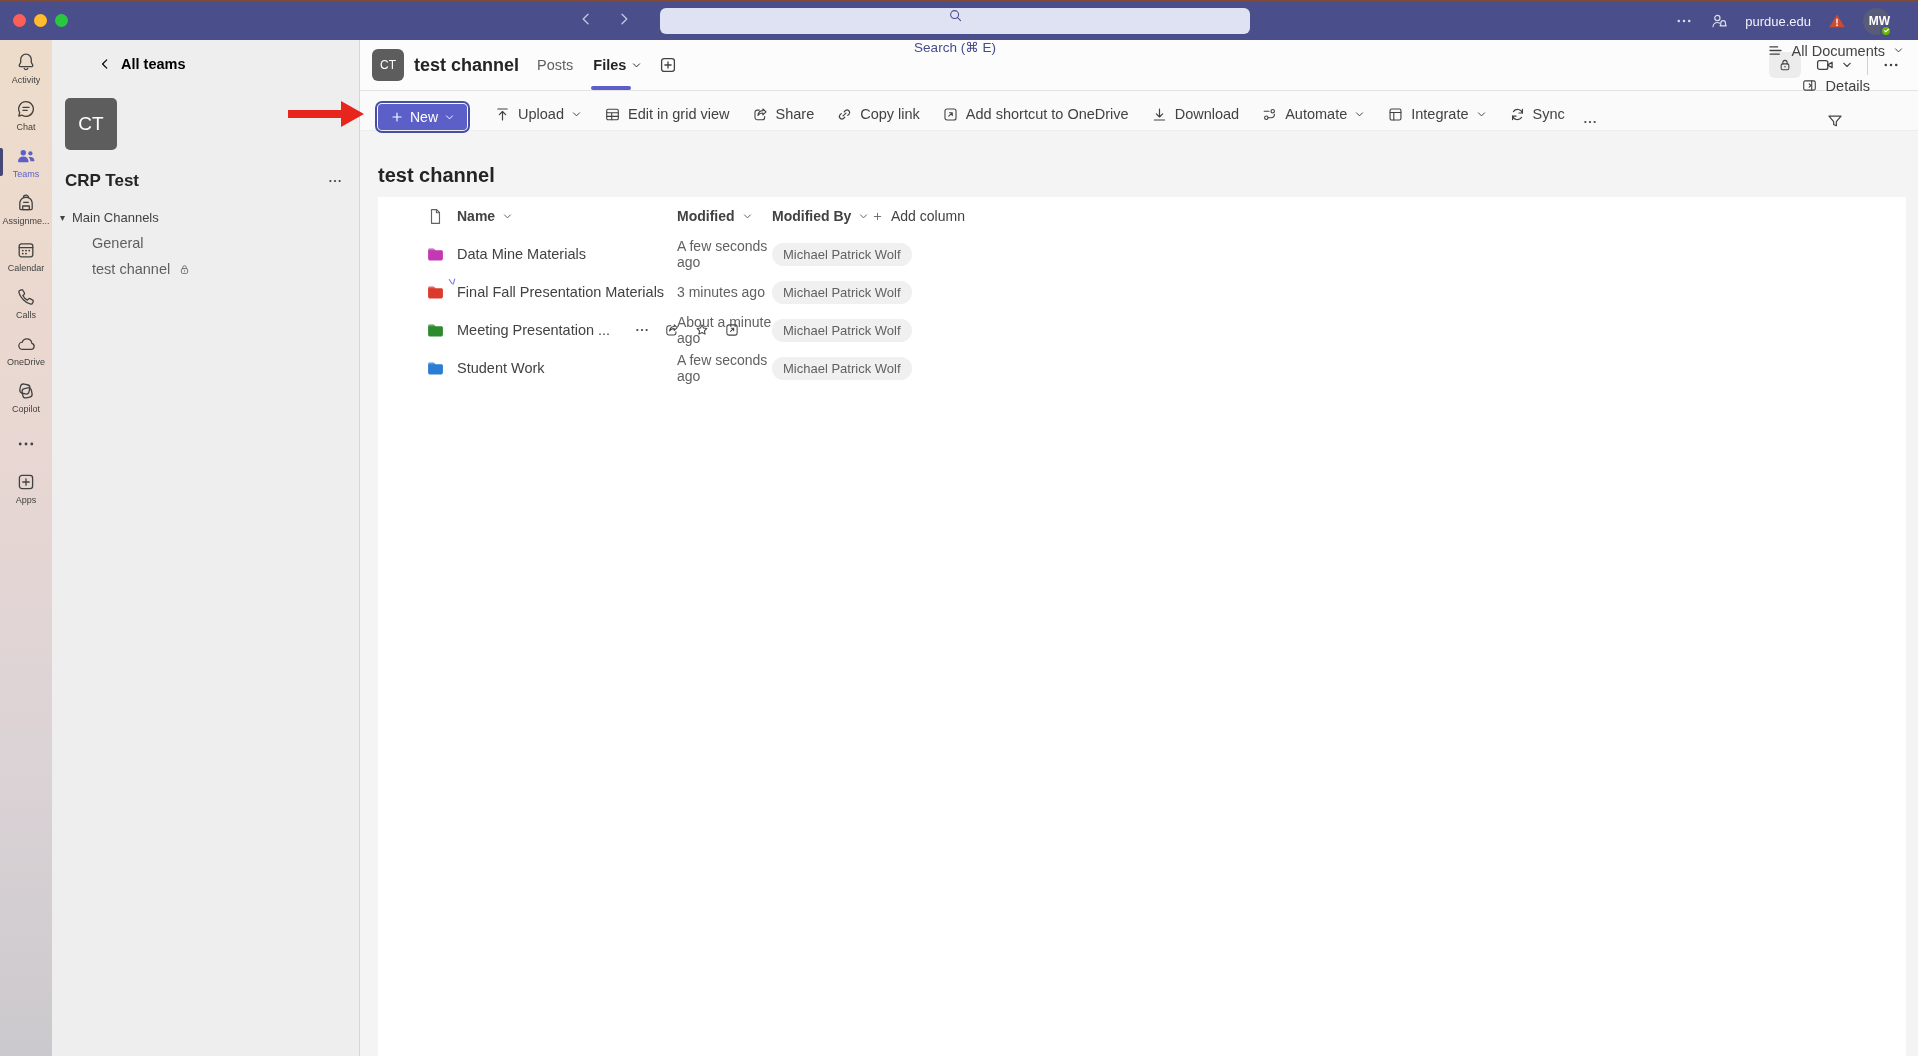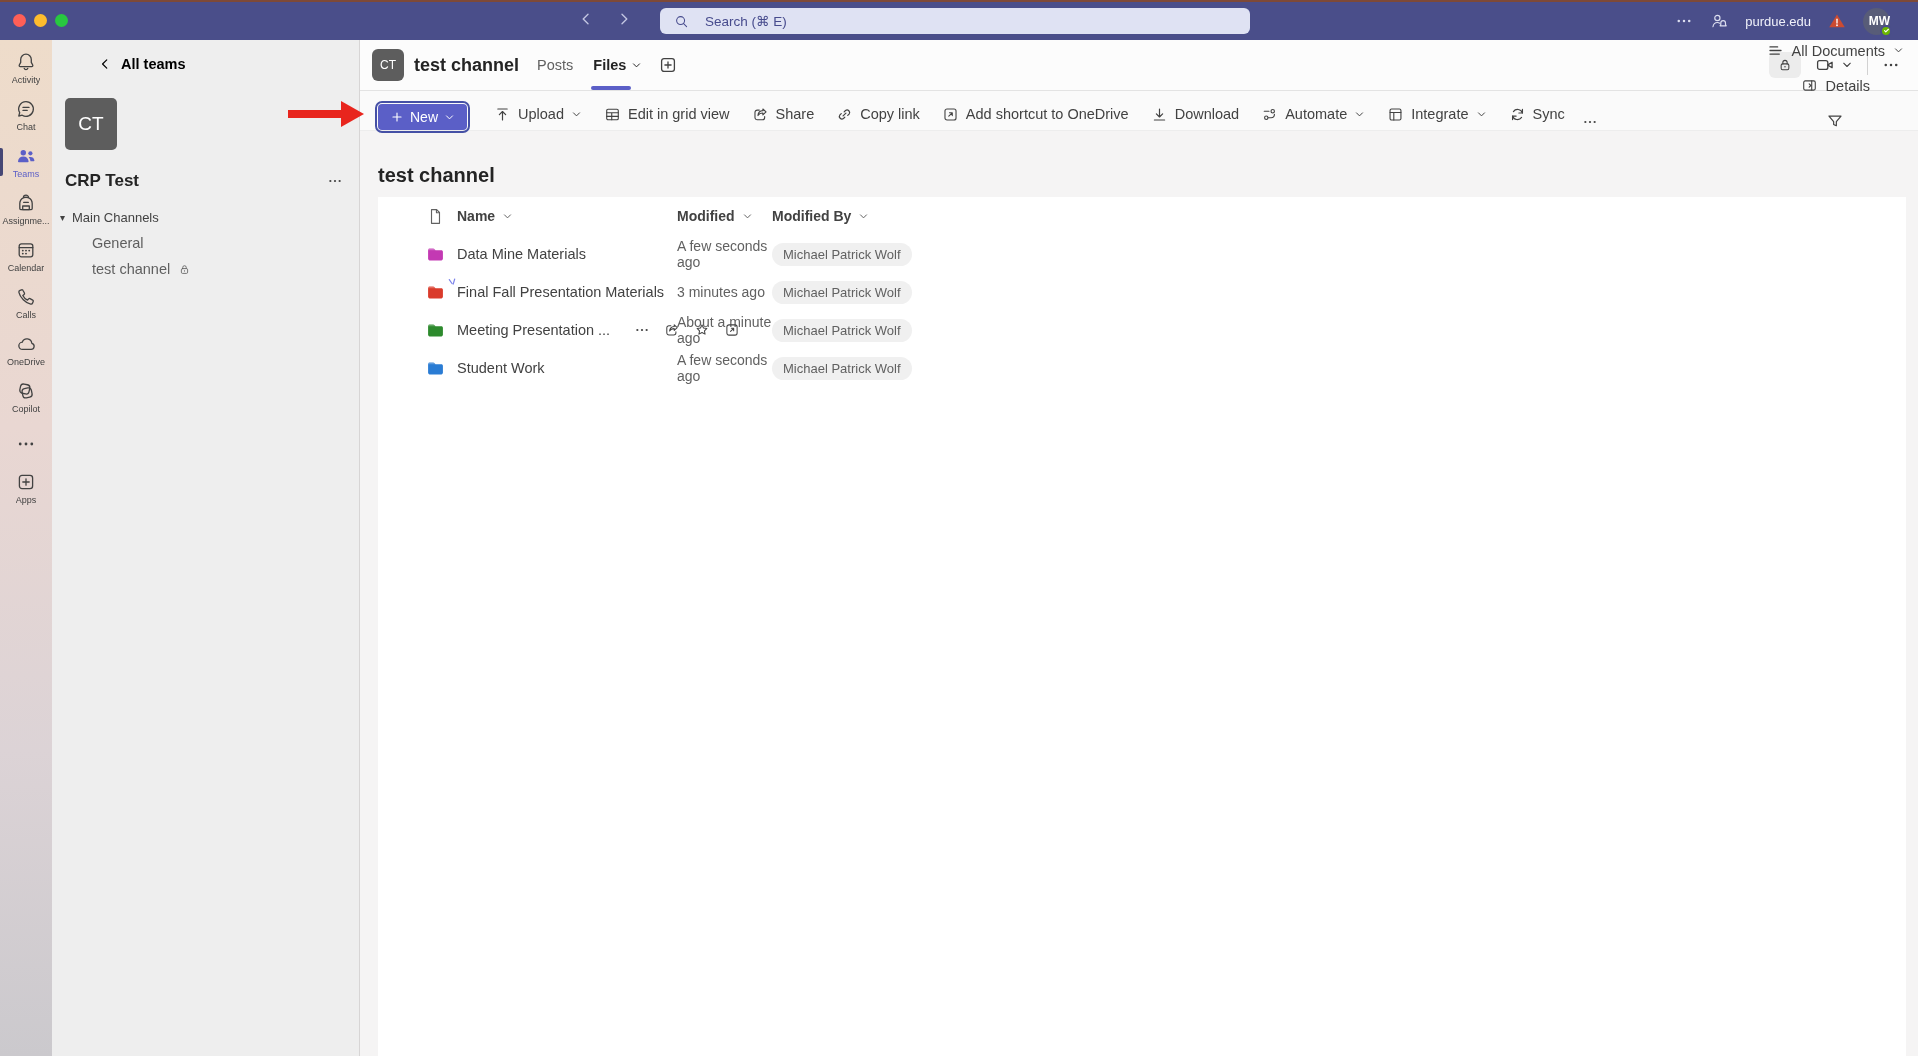--- a/index.html
+++ b/index.html
@@ -13,21 +13,21 @@
   
   .topline { height:2px; background:#7e4937; }
 
   
   .titlebar { height:38px; background:#4a4e8a; position:relative; display:flex; align-items:center; }
   .traffic { position:absolute; left:13px; top:12px; display:flex; gap:8px; }
   .dot { width:13px; height:13px; border-radius:50%; }
   .dot.red { background:#ff5f57; } .dot.yellow { background:#febc2e; } .dot.green { background:#28c840; }
   .nav-arrows { position:absolute; left:578px; top:9px; display:flex; gap:22px; color:#c3c6e2; }
   .nav-arrows .ic { width:16px; height:16px; }
-  .search-pill { position:absolute; left:660px; top:6px; width:590px; height:26px; background:#dfe2f3; border-radius:6px; display:flex; align-items:center; padding:0 14px; gap:16px; color:#474b8d; cursor:text; }
+  .search-pill { position:absolute; left:660px; top:6px; width:590px; height:26px; background:#dfe2f3; border-radius:6px; display:flex; align-items:center; padding:0 14px; gap:16px; color:#474b8d; cursor:text;flex-direction:column; }
   .search-pill .ic { width:15px; height:15px; }
   .search-text { font-size:13.5px; }
   .tbar-right { position:absolute; right:28px; top:0; height:38px; display:flex; align-items:center; gap:17px; color:#dcdeef; }
   .tbar-right .ic { width:18px; height:18px; }
   .org { font-size:13px; color:#f0f1fa; }
   .avatar { width:27px; height:27px; border-radius:50%; background:#585c78; color:#fff; font-size:12px; font-weight:bold; display:flex; align-items:center; justify-content:flex-end; position:relative; cursor:pointer; }
   .presence { position:absolute; right:-2px; bottom:-2px; width:12px; height:12px; border-radius:50%; background:#6bb700; border:2px solid #4a4e8a; display:flex; align-items:center; justify-content:center; }
   .presence .ic { width:7px; height:7px; }
 
   
@@ -563,20 +563,28 @@
                 </span>
             </div>
             <div class="th">
               <span>Modified By</span>
               <span class="ic xs">
                   <svg viewBox="0 0 20 20" fill="none" stroke="currentColor" stroke-linecap="round" stroke-linejoin="round" stroke-width="1.8">
                     <path d="m4.5 7 5.5 5.5L15.5 7"></path>
                   </svg>
                 </span>
             </div>
+            <div class="th c-add">
+              <span class="ic xs">
+                  <svg viewBox="0 0 20 20" fill="none" stroke="currentColor" stroke-linecap="round" stroke-linejoin="round" stroke-width="1.6">
+                    <path d="M10 4.2v11.6M4.2 10h11.6"></path>
+                  </svg>
+                </span>
+              <span>Add column</span>
+            </div>
           </div>
           <div id="rows">
               <div class="trow">
                 <div class="c-icon">
                   <span class="ic folder-ic" style="color:#c339b3">
                     <svg viewBox="0 0 20 20">
                       <path fill="currentColor" d="M2.2 5.4c0-.9.7-1.6 1.6-1.6h3.9c.4 0 .8.2 1.1.5L10 5.5h6.2c.9 0 1.6.7 1.6 1.6v7.5c0 .9-.7 1.6-1.6 1.6H3.8c-.9 0-1.6-.7-1.6-1.6Z"></path>
                       <path fill="rgba(255,255,255,.25)" d="M2.2 5.4c0-.9.7-1.6 1.6-1.6h3.9c.4 0 .8.2 1.1.5l1.2 1.2H2.2Z"></path>
                     </svg>
                   </span>

